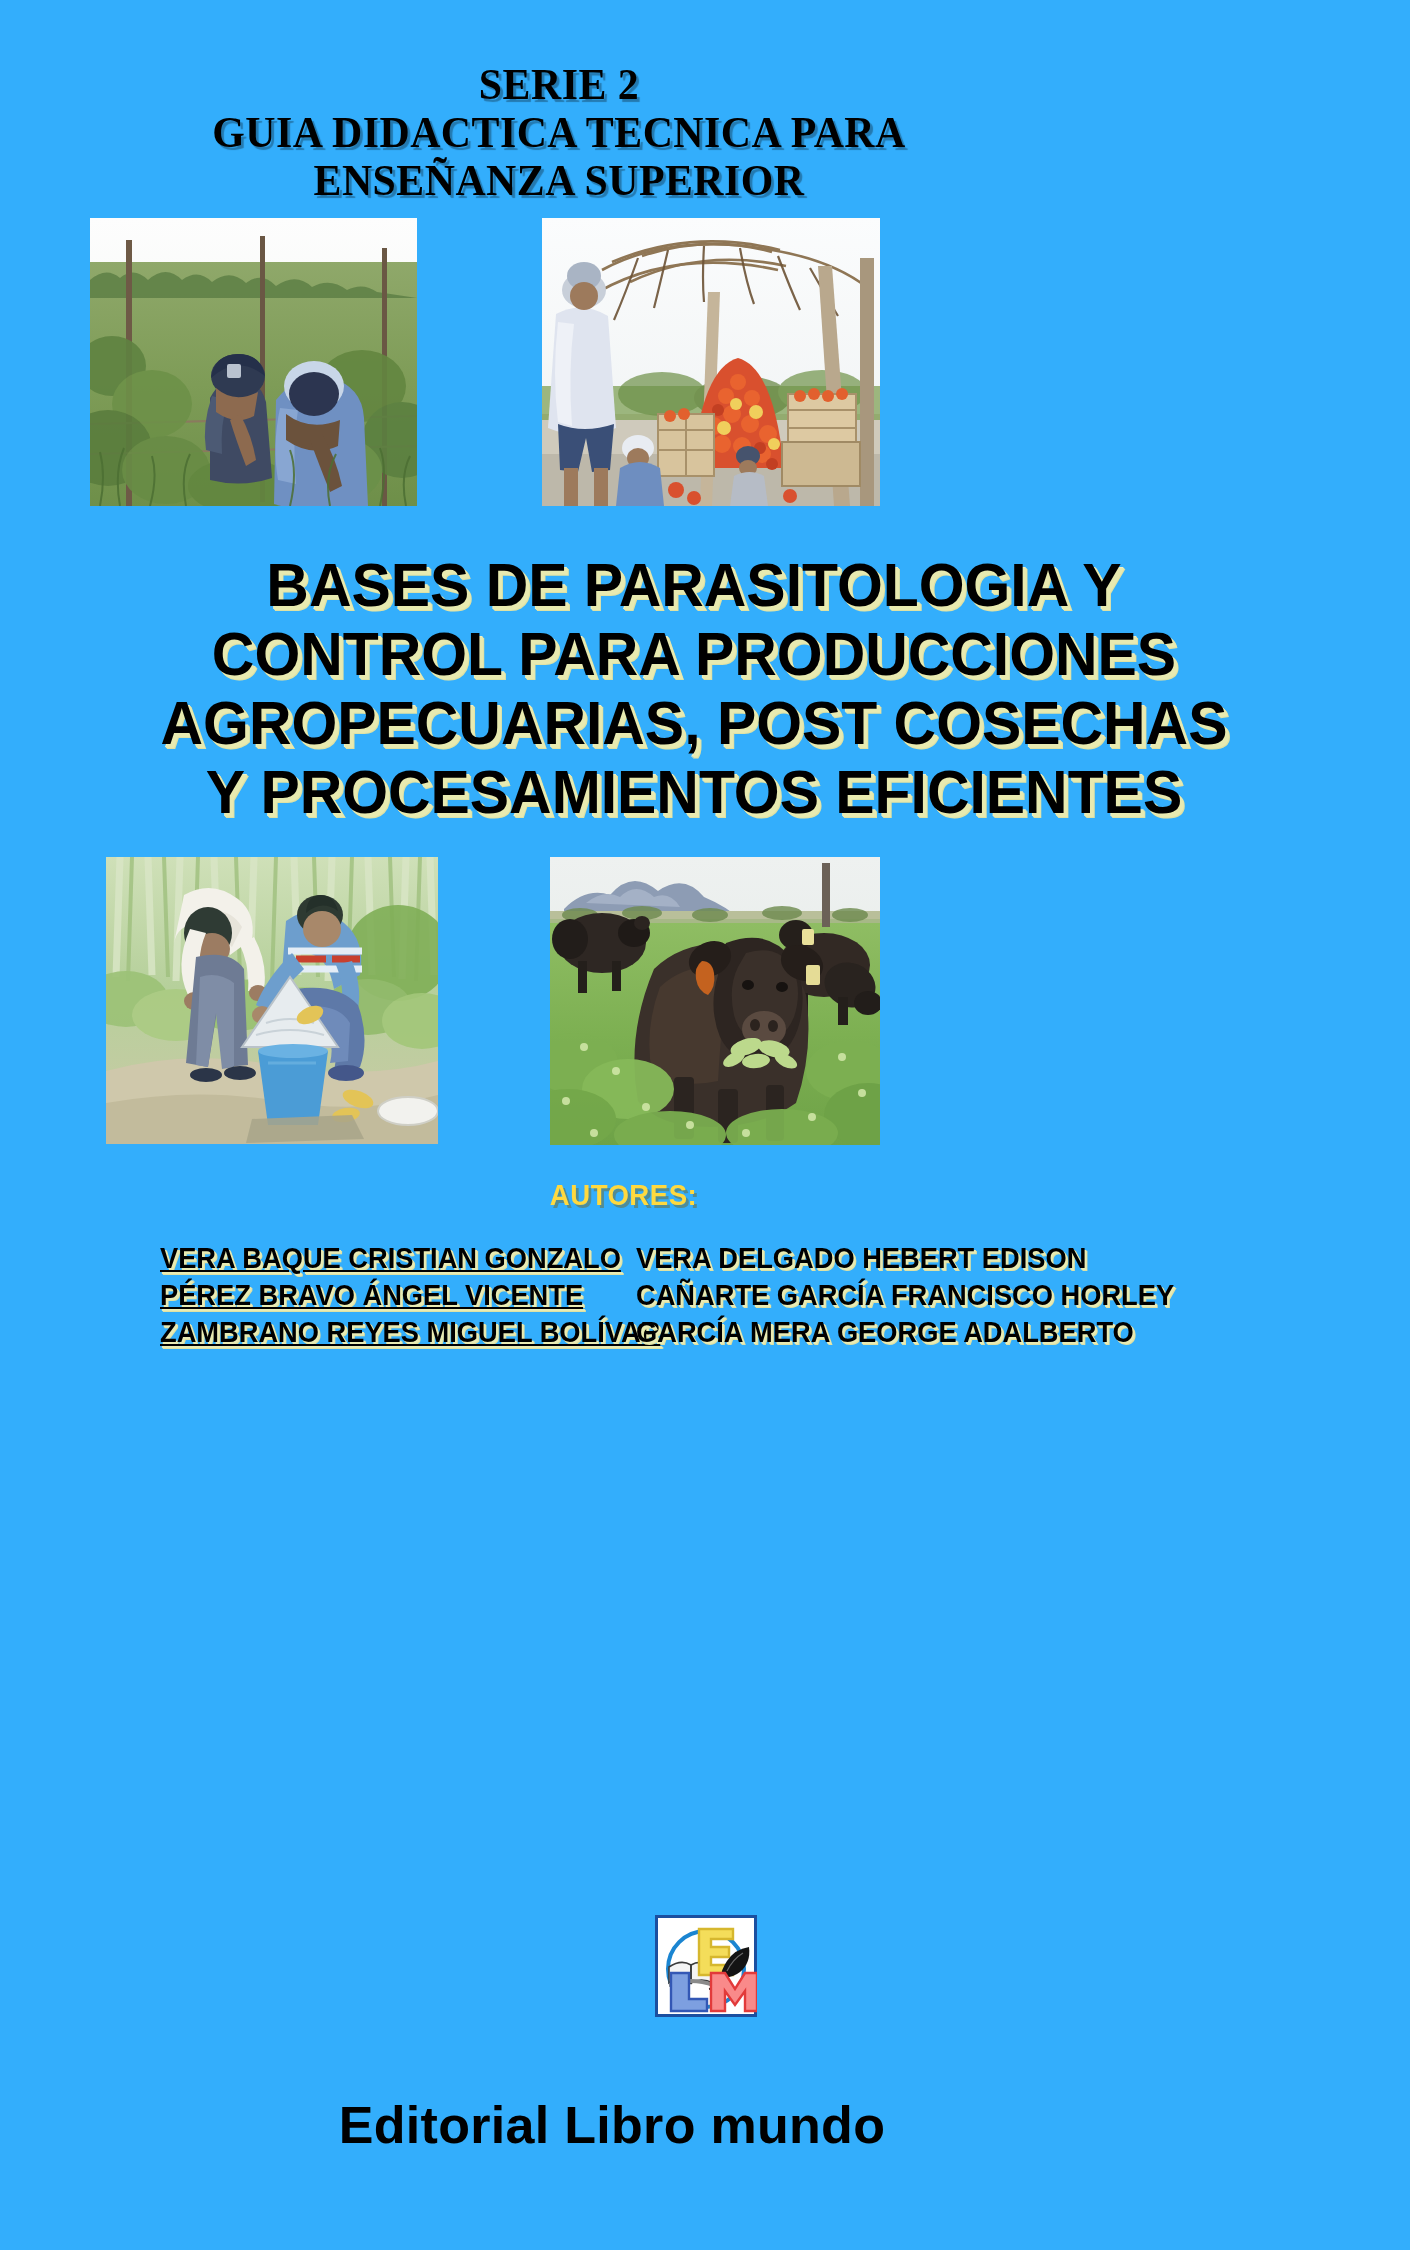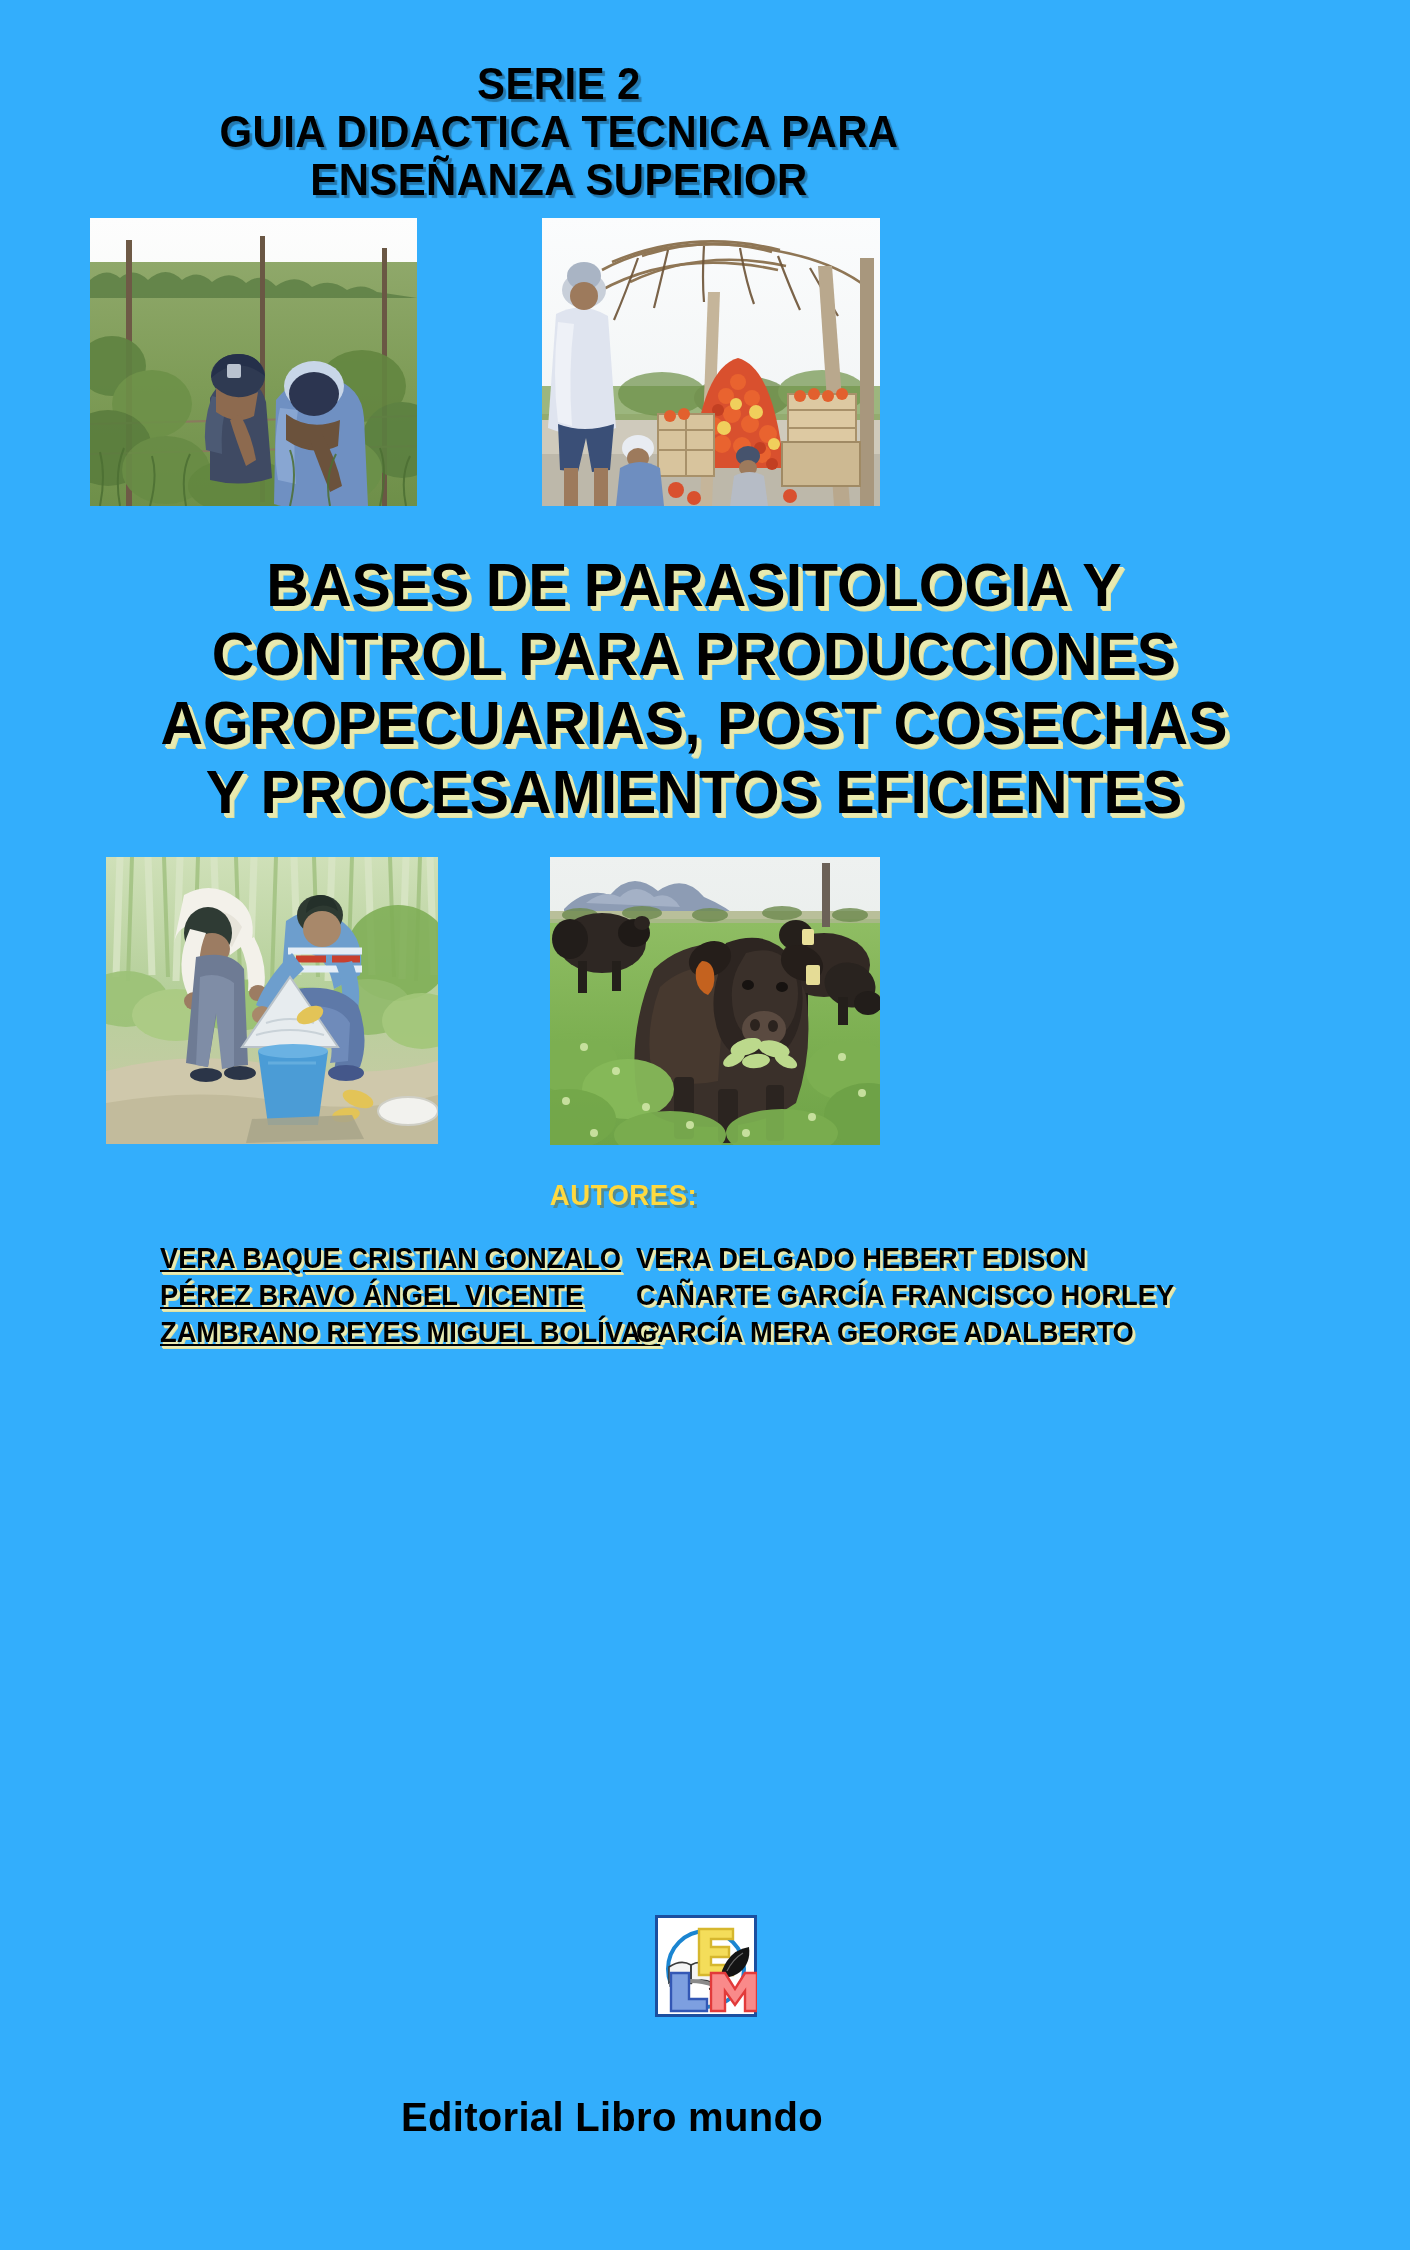--- a/index.html
+++ b/index.html
@@ -21,20 +21,21 @@
     background: #33aefc;
   }
 
   
   .header {
     position: absolute;
     top: 60px;
     left: 0;
     width: 1118px;
     text-align: center;
+    font-family: Liberation Serif, serif;
   }
   .header-line {
     color: #000;
     font-weight: 700;
     font-size: 44px;
     line-height: 48px;
     letter-spacing: 0.5px;
     transform: scaleX(0.93);
     text-shadow: 3px 3px 1px rgba(0,0,0,0.30);
     white-space: nowrap;
@@ -133,21 +134,21 @@
 
   
   .publisher {
     position: absolute;
     top: 2095px;
     left: 0;
     width: 1224px;
     text-align: center;
     color: #000;
     font-weight: 700;
-    font-size: 40px;
+    font-size: 52px;
     letter-spacing: 0.3px;
   }
 </style>
 </head>
 <body>
 
 <div class="cover">
 
   <div class="header">
     <div class="header-line l1">SERIE 2</div>

